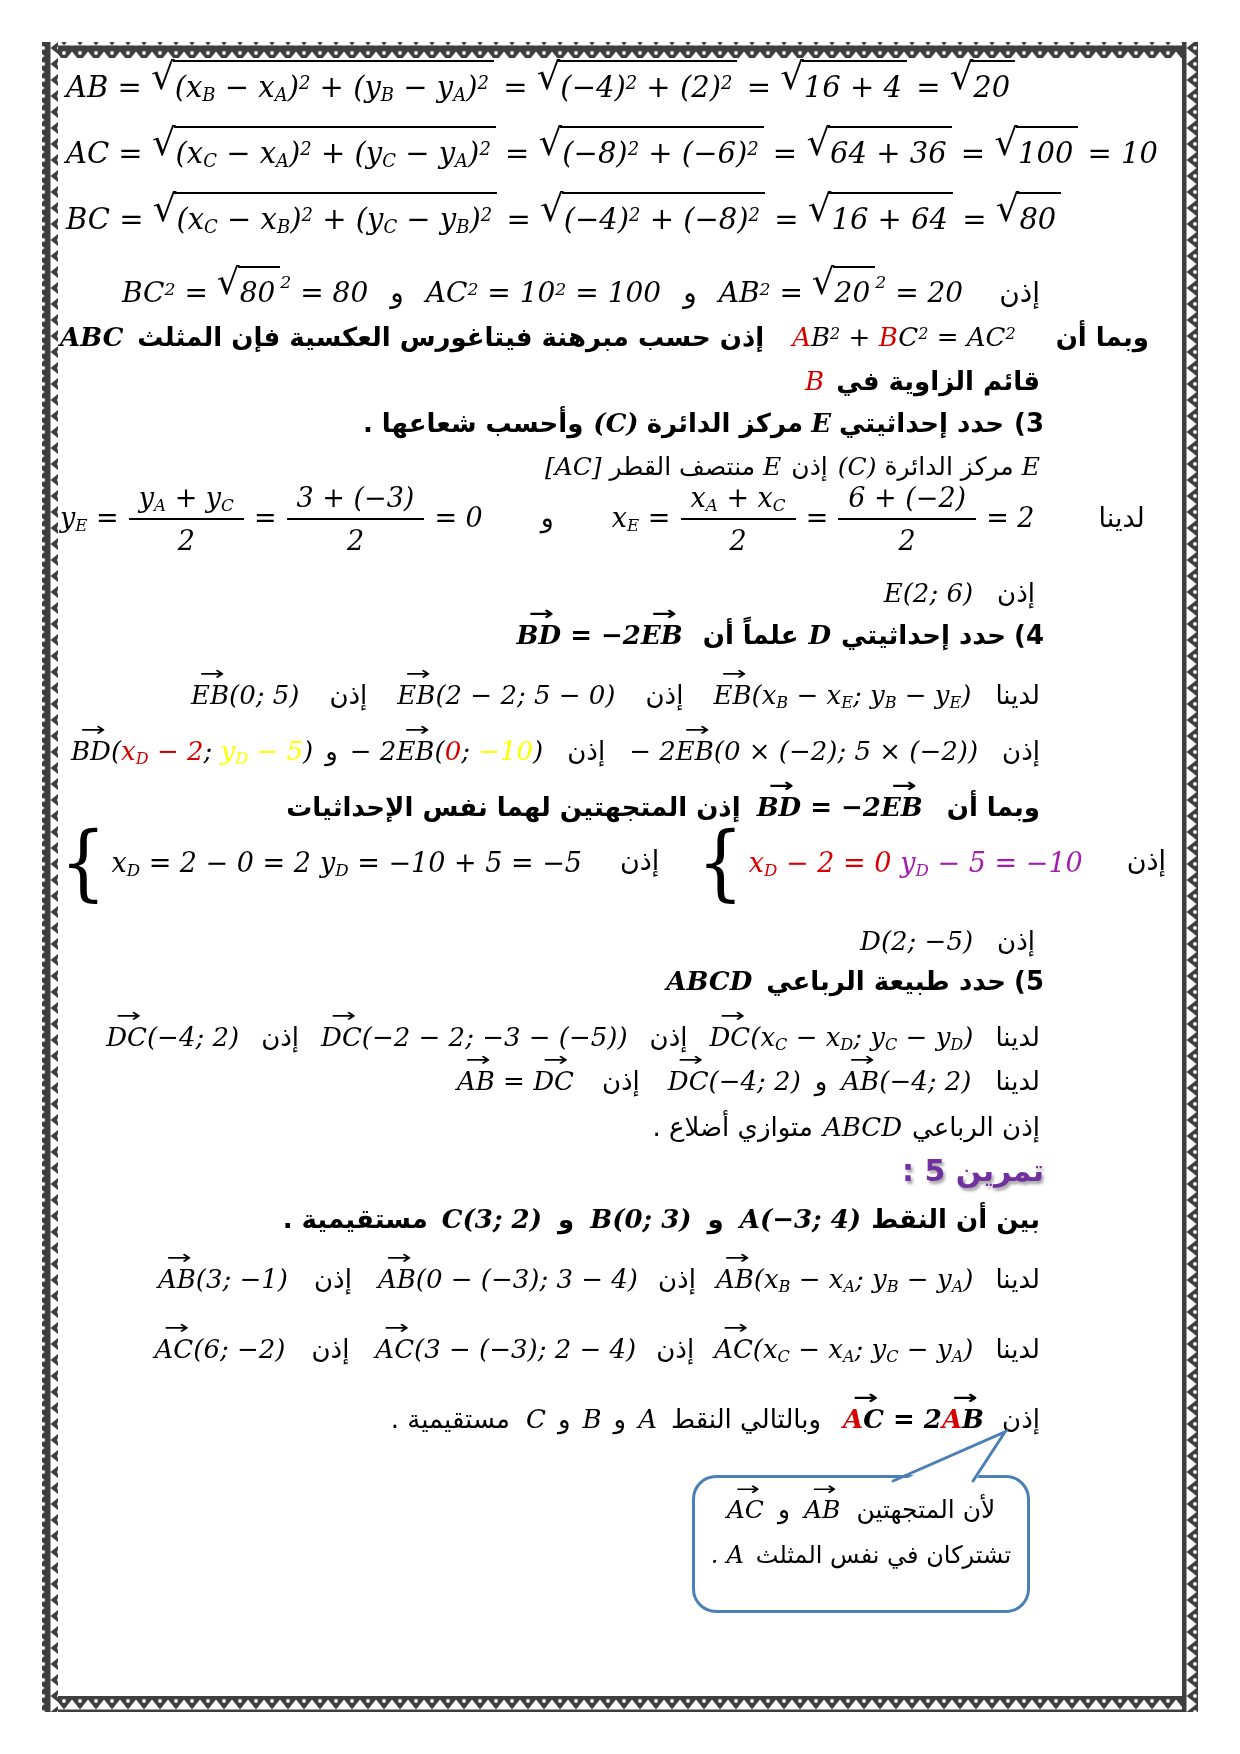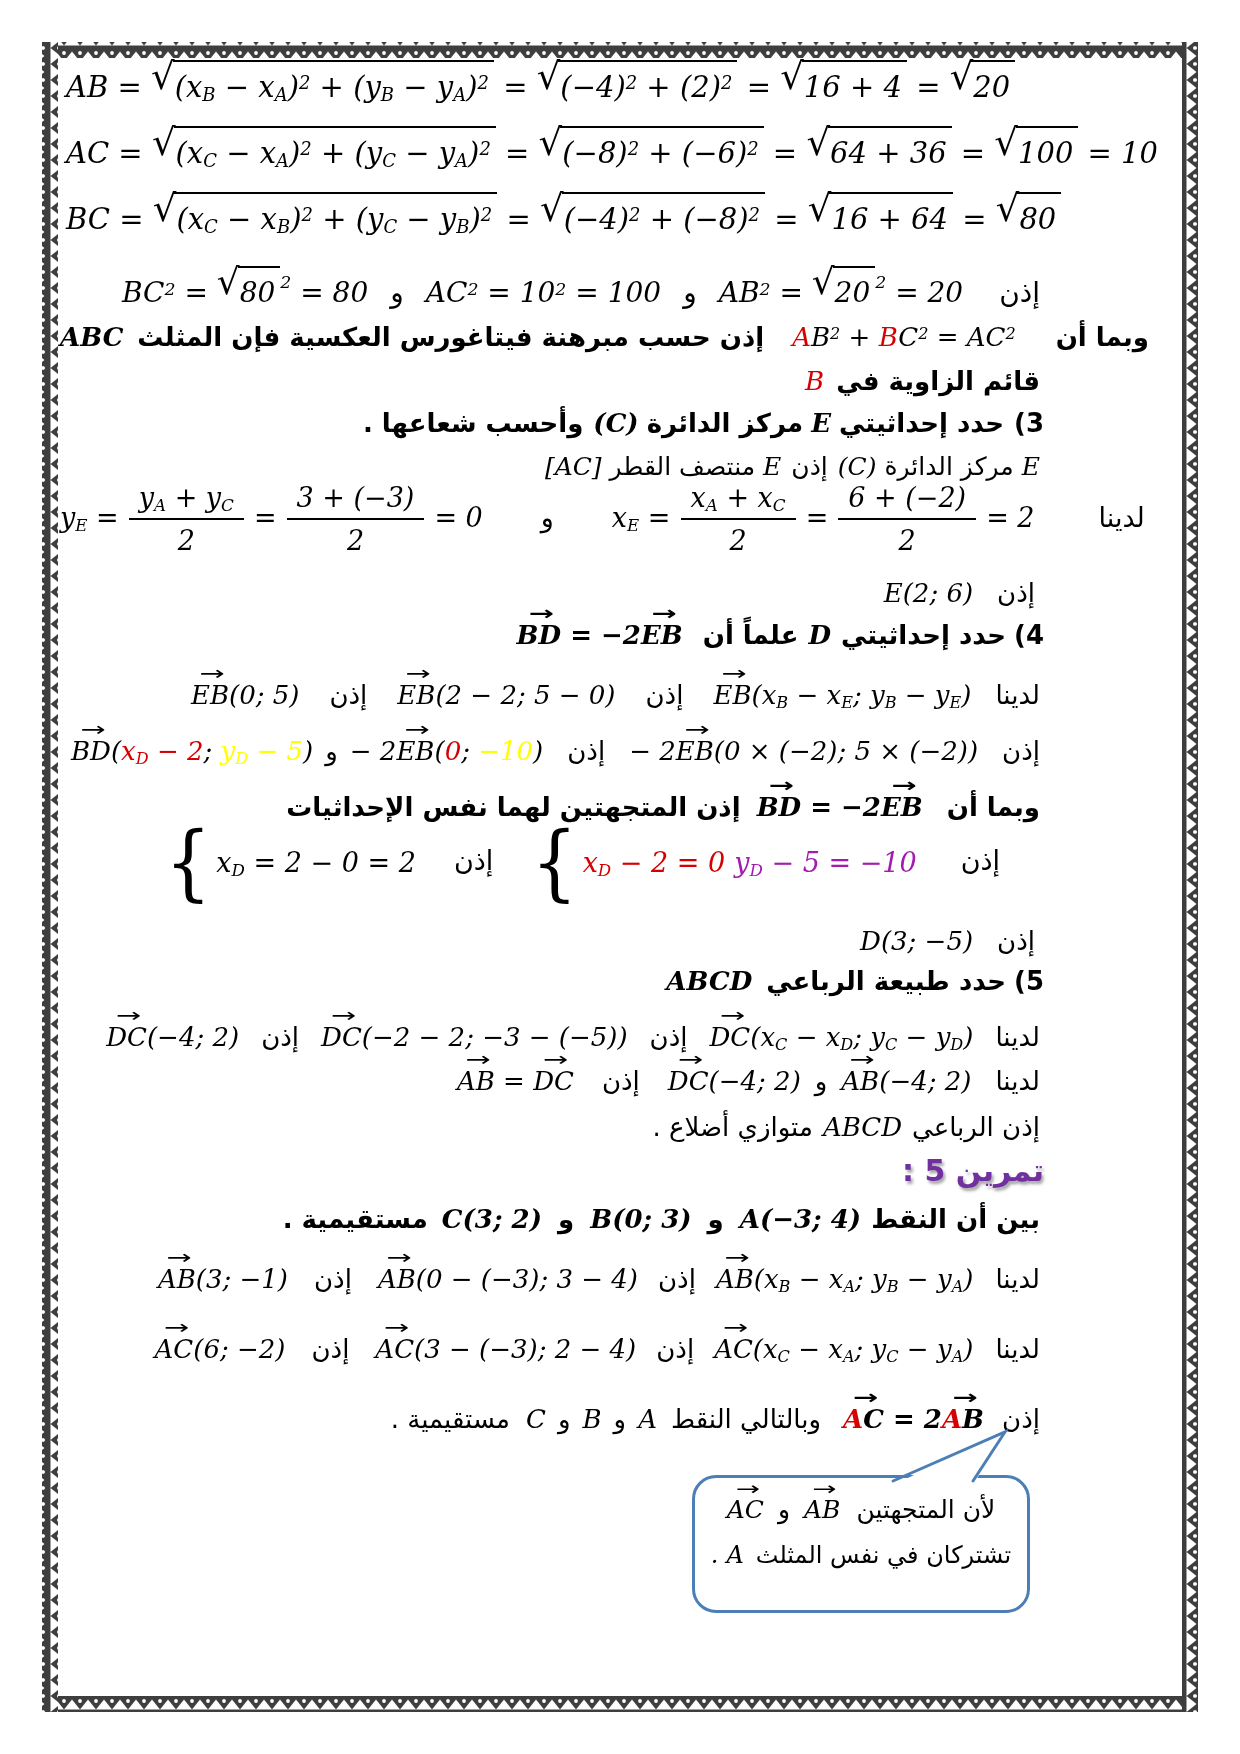--- a/index.html
+++ b/index.html
@@ -92,29 +92,30 @@
         </span><span class="m">= 2</span><span class="sp" style="width: 64px;"></span><span class="ar">لدينا</span></div>
       <div class="tline" style="top: 572px; font-size: 26px; right: 205px; left: 60px; text-align: right;"><span class="m">E(2; 6)</span><span class="sp" style="width: 24px;"></span><span class="ar">إذن</span></div>
       <div class="tline" style="top: 614px; font-size: 26px; right: 196px; left: 60px; text-align: right;"><span class="m b"><span class="vec"><span class="varr">→</span><span>BD</span></span> = −2<span class="vec"><span class="varr">→</span><span>EB</span></span></span><span class="sp" style="width: 20px;"></span><span class="ar b">علماً أن</span><span class="sp" style="width: 10px;"></span><span class="m b">D</span><span class="sp" style="width: 10px;"></span><span class="ar b">حدد إحداثيتي</span><span class="sp" style="width: 8px;"></span><span class="n">(4</span></div>
       <div class="tline" style="top: 674px; font-size: 26px; right: 200px; left: 60px; text-align: right;"><span class="m"><span class="vec"><span class="varr">→</span><span>EB</span></span>(0; 5)</span><span class="sp" style="width: 30px;"></span><span class="ar">إذن</span><span class="sp" style="width: 30px;"></span><span class="m"><span class="vec"><span class="varr">→</span><span>EB</span></span>(2 − 2; 5 − 0)</span><span class="sp" style="width: 30px;"></span><span class="ar">إذن</span><span class="sp" style="width: 30px;"></span><span class="m"><span class="vec"><span class="varr">→</span><span>EB</span></span>(x<span class="ssub">B</span> − x<span class="ssub">E</span>; y<span class="ssub">B</span> − y<span class="ssub">E</span>)</span><span class="sp" style="width: 24px;"></span><span class="ar">لدينا</span></div>
       <div class="tline" style="top: 730px; font-size: 26px; right: 200px; left: 60px; text-align: right;"><span class="m"><span class="vec"><span class="varr">→</span><span>BD</span></span>(</span><span class="m" style="color: rgb(214, 0, 0);">x<span class="ssub">D</span> − 2</span><span class="m">; </span><span class="m" style="color: rgb(255, 255, 0);">y<span class="ssub">D</span> − 5</span><span class="m">)</span><span class="sp" style="width: 12px;"></span><span class="ar">و</span><span class="sp" style="width: 12px;"></span><span class="m">− 2<span class="vec"><span class="varr">→</span><span>EB</span></span>(</span><span class="m" style="color: rgb(214, 0, 0);">0</span><span class="m">; </span><span class="m" style="color: rgb(255, 255, 0);">−10</span><span class="m">)</span><span class="sp" style="width: 24px;"></span><span class="ar">إذن</span><span class="sp" style="width: 24px;"></span><span class="m">− 2<span class="vec"><span class="varr">→</span><span>EB</span></span>(0 × (−2); 5 × (−2))</span><span class="sp" style="width: 24px;"></span><span class="ar">إذن</span></div>
       <div class="tline" style="top: 786px; font-size: 26px; right: 200px; left: 60px; text-align: right;"><span class="ar b">إذن المتجهتين لهما نفس الإحداثيات</span><span class="sp" style="width: 16px;"></span><span class="m b"><span class="vec"><span class="varr">→</span><span>BD</span></span> = −2<span class="vec"><span class="varr">→</span><span>EB</span></span></span><span class="sp" style="width: 24px;"></span><span class="ar b">وبما أن</span></div>
       <div class="tline" style="top: 830px; font-size: 27px; right: 240px; left: 60px; text-align: right;"><span class="sys">
           <span class="sbrace">{</span>
           <span class="srows">
             <span class="m">x<span class="ssub">D</span> = 2 − 0 = 2</span>
+            <span class="m">y<span class="ssub">D</span> = −10 + 5 = −5</span>
           </span>
         </span><span class="sp" style="width: 38px;"></span><span class="ar">إذن</span><span class="sp" style="width: 38px;"></span><span class="sys">
           <span class="sbrace">{</span>
           <span class="srows">
             <span class="m" style="color: rgb(214, 0, 0);">x<span class="ssub">D</span> − 2 = 0</span>
             <span class="m" style="color: #a21caf;">y<span class="ssub">D</span> − 5 = −10</span>
           </span>
         </span><span class="sp" style="width: 44px;"></span><span class="ar">إذن</span></div>
-      <div class="tline" style="top: 920px; font-size: 26px; right: 205px; left: 60px; text-align: right;"><span class="m">D(3; −5)</span><span class="sp" style="width: 24px;"></span><span class="ar">إذن</span></div>
+      <div class="tline" style="top: 920px; font-size: 26px; right: 205px; left: 60px; text-align: right;"><span class="m">D(2; −5)</span><span class="sp" style="width: 24px;"></span><span class="ar">إذن</span></div>
       <div class="tline" style="top: 960px; font-size: 26px; right: 196px; left: 43px; text-align: right;"><span class="m b">ABCD</span><span class="sp" style="width: 14px;"></span><span class="ar b">حدد طبيعة الرباعي</span><span class="sp" style="width: 8px;"></span><span class="n">(5</span></div>
       <div class="tline" style="top: 1016px; font-size: 26px; right: 200px; left: 60px; text-align: right;"><span class="m"><span class="vec"><span class="varr">→</span><span>DC</span></span>(−4; 2)</span><span class="sp" style="width: 22px;"></span><span class="ar">إذن</span><span class="sp" style="width: 22px;"></span><span class="m"><span class="vec"><span class="varr">→</span><span>DC</span></span>(−2 − 2; −3 − (−5))</span><span class="sp" style="width: 22px;"></span><span class="ar">إذن</span><span class="sp" style="width: 22px;"></span><span class="m"><span class="vec"><span class="varr">→</span><span>DC</span></span>(x<span class="ssub">C</span> − x<span class="ssub">D</span>; y<span class="ssub">C</span> − y<span class="ssub">D</span>)</span><span class="sp" style="width: 22px;"></span><span class="ar">لدينا</span></div>
       <div class="tline" style="top: 1060px; font-size: 26px; right: 200px; left: 60px; text-align: right;"><span class="m"><span class="vec"><span class="varr">→</span><span>AB</span></span> = <span class="vec"><span class="varr">→</span><span>DC</span></span></span><span class="sp" style="width: 28px;"></span><span class="ar">إذن</span><span class="sp" style="width: 28px;"></span><span class="m"><span class="vec"><span class="varr">→</span><span>DC</span></span>(−4; 2)</span><span class="sp" style="width: 14px;"></span><span class="ar">و</span><span class="sp" style="width: 14px;"></span><span class="m"><span class="vec"><span class="varr">→</span><span>AB</span></span>(−4; 2)</span><span class="sp" style="width: 24px;"></span><span class="ar">لدينا</span></div>
       <div class="tline" style="top: 1106px; font-size: 26px; right: 200px; left: 48px; text-align: right;"><span class="ar">متوازي أضلاع .</span><span class="sp" style="width: 10px;"></span><span class="m">ABCD</span><span class="sp" style="width: 10px;"></span><span class="ar">إذن الرباعي</span></div>
       <div class="tline" style="top: 1146px; font-size: 30px; right: 196px; left: 60px; text-align: right;"><span class="ar b shadowed" style="color: rgb(112, 48, 160);">تمرين 5 :</span></div>
       <div class="tline" style="top: 1198px; font-size: 26px; right: 200px; left: 60px; text-align: right;"><span class="ar b">مستقيمية .</span><span class="sp" style="width: 14px;"></span><span class="m b">C(3; 2)</span><span class="sp" style="width: 16px;"></span><span class="ar b">و</span><span class="sp" style="width: 16px;"></span><span class="m b">B(0; 3)</span><span class="sp" style="width: 16px;"></span><span class="ar b">و</span><span class="sp" style="width: 16px;"></span><span class="m b">A(−3; 4)</span><span class="sp" style="width: 10px;"></span><span class="ar b">بين أن النقط</span></div>
       <div class="tline" style="top: 1258px; font-size: 26px; right: 200px; left: 60px; text-align: right;"><span class="m"><span class="vec"><span class="varr">→</span><span>AB</span></span>(3; −1)</span><span class="sp" style="width: 26px;"></span><span class="ar">إذن</span><span class="sp" style="width: 26px;"></span><span class="m"><span class="vec"><span class="varr">→</span><span>AB</span></span>(0 − (−3); 3 − 4)</span><span class="sp" style="width: 20px;"></span><span class="ar">إذن</span><span class="sp" style="width: 20px;"></span><span class="m"><span class="vec"><span class="varr">→</span><span>AB</span></span>(x<span class="ssub">B</span> − x<span class="ssub">A</span>; y<span class="ssub">B</span> − y<span class="ssub">A</span>)</span><span class="sp" style="width: 22px;"></span><span class="ar">لدينا</span></div>
       <div class="tline" style="top: 1328px; font-size: 26px; right: 200px; left: 60px; text-align: right;"><span class="m"><span class="vec"><span class="varr">→</span><span>AC</span></span>(6; −2)</span><span class="sp" style="width: 26px;"></span><span class="ar">إذن</span><span class="sp" style="width: 26px;"></span><span class="m"><span class="vec"><span class="varr">→</span><span>AC</span></span>(3 − (−3); 2 − 4)</span><span class="sp" style="width: 20px;"></span><span class="ar">إذن</span><span class="sp" style="width: 20px;"></span><span class="m"><span class="vec"><span class="varr">→</span><span>AC</span></span>(x<span class="ssub">C</span> − x<span class="ssub">A</span>; y<span class="ssub">C</span> − y<span class="ssub">A</span>)</span><span class="sp" style="width: 22px;"></span><span class="ar">لدينا</span></div>
       <div class="tline" style="top: 1398px; font-size: 26px; right: 200px; left: 60px; text-align: right;"><span class="ar">مستقيمية .</span><span class="sp" style="width: 16px;"></span><span class="m">C</span><span class="sp" style="width: 12px;"></span><span class="ar">و</span><span class="sp" style="width: 12px;"></span><span class="m">B</span><span class="sp" style="width: 12px;"></span><span class="ar">و</span><span class="sp" style="width: 12px;"></span><span class="m">A</span><span class="sp" style="width: 14px;"></span><span class="ar">وبالتالي النقط</span><span class="sp" style="width: 22px;"></span><span class="m b"><span class="vec"><span class="varr">→</span><span style="color: rgb(214, 0, 0);">A</span><span>C</span></span></span><span class="m b"> = 2</span><span class="m b"><span class="vec"><span class="varr">→</span><span style="color: rgb(214, 0, 0);">A</span><span>B</span></span></span><span class="sp" style="width: 18px;"></span><span class="ar">إذن</span></div>
     </div>

